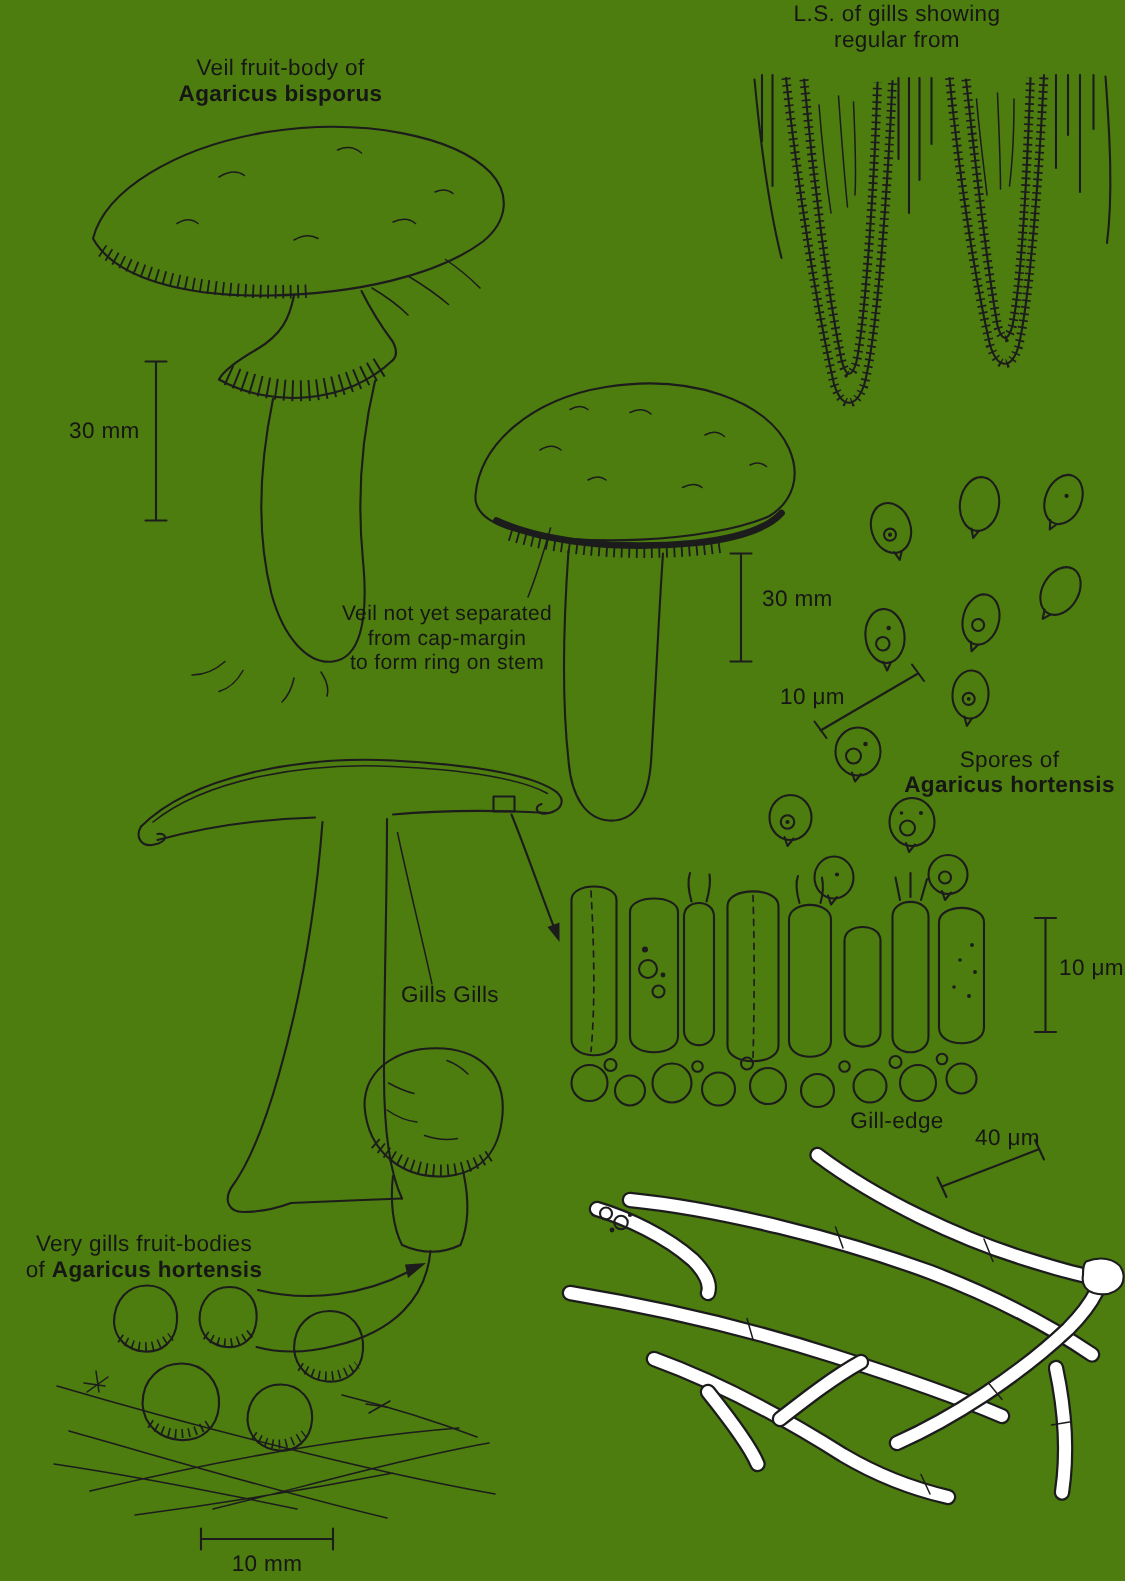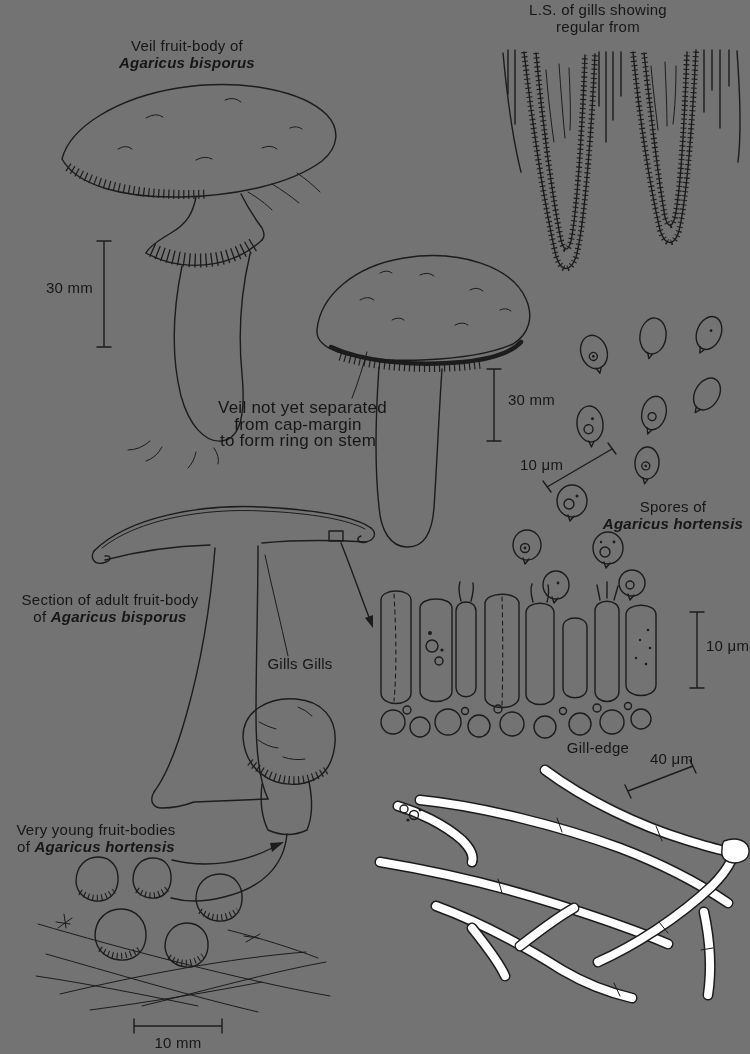--- a/index.html
+++ b/index.html
@@ -1,22 +1,22 @@
 <!DOCTYPE html>
 <html><head>
 <meta charset="utf-8">
 <style>
   html,body{margin:0;padding:0;background:#ffffff}
-  .page{position:relative;width:750px;height:1054px;background:#737373;
+  .page{position:relative;width:750px;height:1054px;background:#4d7c0f;
         font-family:"Liberation Sans",sans-serif;color:#161616;overflow:hidden}
   .page > svg{position:absolute;left:0;top:0;display:block}
   .lbl{position:absolute;font-size:15px;line-height:16.5px;letter-spacing:.25px;white-space:nowrap}
   .center{text-align:center}
-  .sp{font-weight:bold;font-style:italic}
-  .small{font-size:17px}
+  .sp{font-weight:bold;}
+  .small{font-size:14px}
   .ink path,.ink ellipse,.ink circle,.ink rect{fill:none;stroke:#1c1c1c;stroke-width:1.4;
         stroke-linecap:round;stroke-linejoin:round}
   .ink path.fr6{stroke-width:6;stroke-dasharray:1.1 3.4;stroke-linecap:butt}
   .ink path.fr8{stroke-width:8;stroke-dasharray:1.2 3.6;stroke-linecap:butt}
   .ink path.fr9{stroke-width:9;stroke-dasharray:1.2 3.8;stroke-linecap:butt}
   .ink path.fr14{stroke-width:14;stroke-dasharray:1.3 4.2;stroke-linecap:butt}
   .ink path.band{stroke-width:4.5}
   .ink path.dash{stroke-width:1.1;stroke-dasharray:4 4}
   .ink path.thin{stroke-width:1}
   .ink path.tube-o{stroke-width:11}
@@ -278,34 +278,30 @@
 
   <div class="lbl" style="left:508px;top:392px">30 mm</div>
 
   <div class="lbl" style="left:520px;top:457px">10 μm</div>
 
   <div class="lbl center" style="left:598px;top:499px;width:150px">
     <div>Spores of</div>
     <div class="sp">Agaricus hortensis</div>
   </div>
 
-  <div class="lbl center" style="left:10px;top:592px;width:200px">
-    <div>Section of adult fruit-body</div>
-    <div><span>of</span> <span class="sp">Agaricus bisporus</span></div>
-  </div>
 
   <div class="lbl center" style="left:258px;top:656px;width:84px">Gills Gills</div>
 
   <div class="lbl" style="left:706px;top:638px">10 μm</div>
 
   <div class="lbl center" style="left:556px;top:740px;width:84px">Gill-edge</div>
 
   <div class="lbl" style="left:650px;top:751px">40 μm</div>
 
 
   <div class="lbl center" style="left:4px;top:822px;width:184px">
-    <div>Very young fruit-bodies</div>
+    <div>Very gills fruit-bodies</div>
     <div><span>of</span> <span class="sp">Agaricus hortensis</span></div>
   </div>
 
   <div class="lbl center" style="left:148px;top:1035px;width:60px">10 mm</div>
 
 </div>
 
 </body></html>

